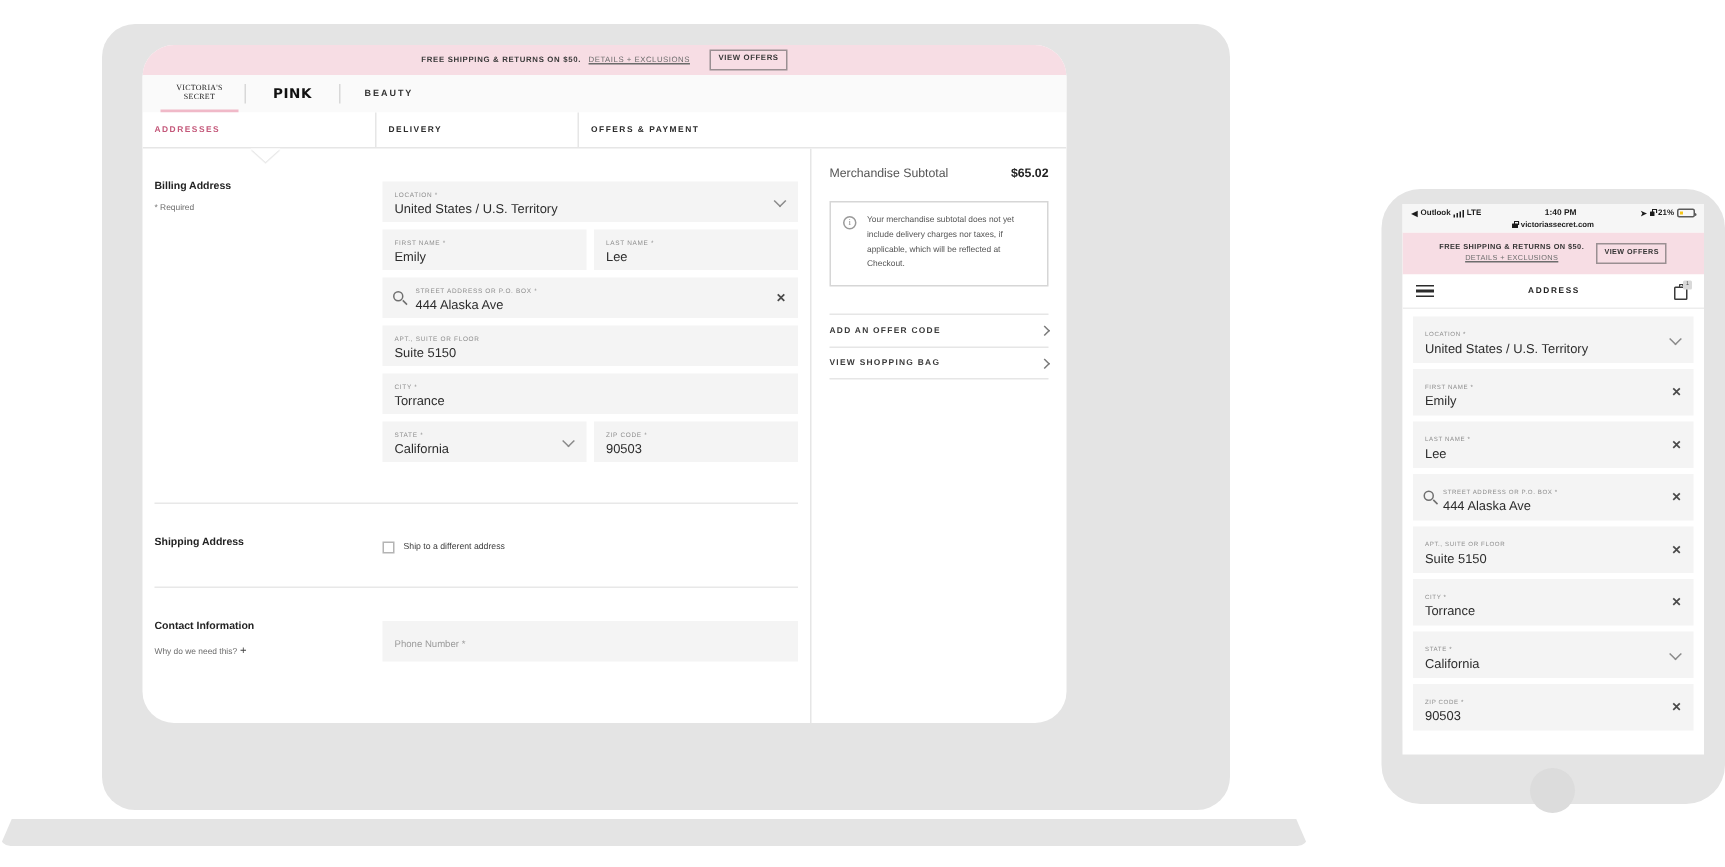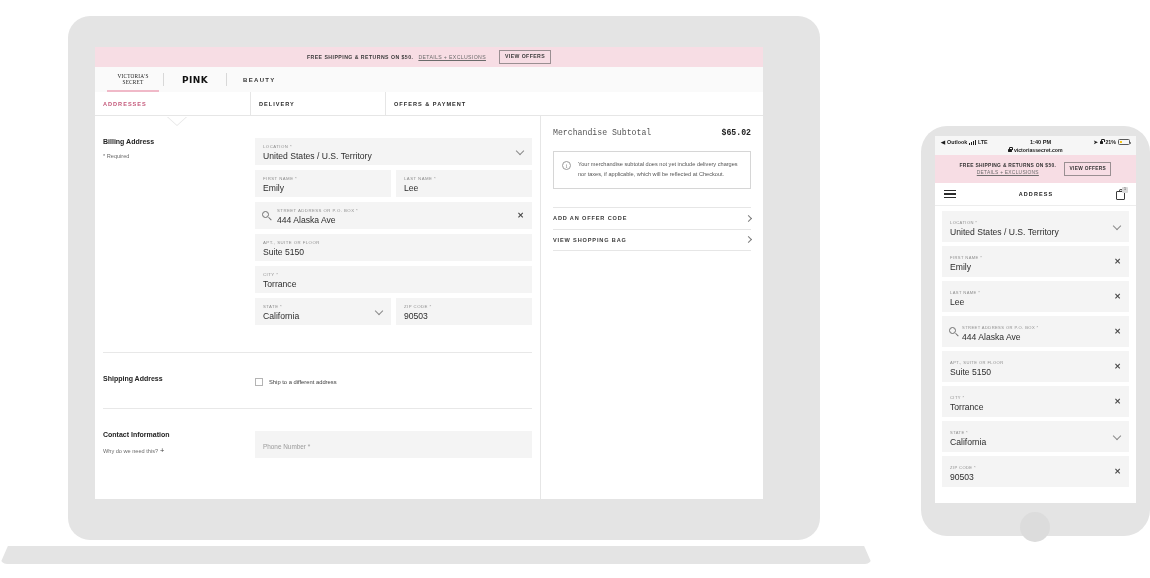--- a/index.html
+++ b/index.html
@@ -19,24 +19,25 @@
     border-radius: 22px;
   }
   .laptop-base {
     position: absolute; left: 0px; top: 546px;
     width: 872px; height: 18px;
     background: #e4e4e4;
     border-radius: 0 0 7px 7px;
     clip-path: polygon(0.9% 0, 99.1% 0, 100% 100%, 0% 100%);
   }
   .laptop-screen {
-    position: absolute; left: 95px; top: 47px;
-    width: 668px; height: 452px;
+    position: absolute; left: 95px; top: 30px;
+    width: 616px; height: 452px;
     background: #ffffff;
     overflow: hidden;
+    border-radius: 21px;
   }
 
   
   .promo {
     height: 20px; background: #f7dde4;
     display: flex; align-items: center; justify-content: center;
     gap: 5px;
   }
   .promo-text {
     font-size: 5.2px; font-weight: bold; letter-spacing: .45px;
@@ -170,21 +171,21 @@
 
   .hr { height: 1px; background: #e8e8e8; margin-top: 22px; }
 
   .check-row { display: flex; align-items: center; gap: 6px; padding-top: 3px; }
   .checkbox {
     width: 8px; height: 8px; border: 1px solid #b4b4b4; background: #fff;
   }
   .check-label { font-size: 5.8px; color: #3b3b3b; }
 
   
-  .sum-head { display: flex; justify-content: space-between; align-items: flex-end; font-family: Liberation Mono, monospace; }
+  .sum-head { display: flex; justify-content: space-between; align-items: flex-end; }
   .sum-title { font-size: 8.2px; color: #555; font-weight: 300; }
   .sum-amount { font-size: 8.2px; color: #222; font-weight: bold; }
   .notice {
     margin-top: 14px; border: 1px solid #d6d6d6;
     padding: 8px 9px 8px 8px; display: flex; gap: 7px;
   }
   .info-icon {
     width: 9px; height: 9px; border: 1px solid #9a9a9a; border-radius: 50%;
     flex-shrink: 0; font-size: 6px; color: #8a8a8a;
     display: flex; align-items: center; justify-content: center;

